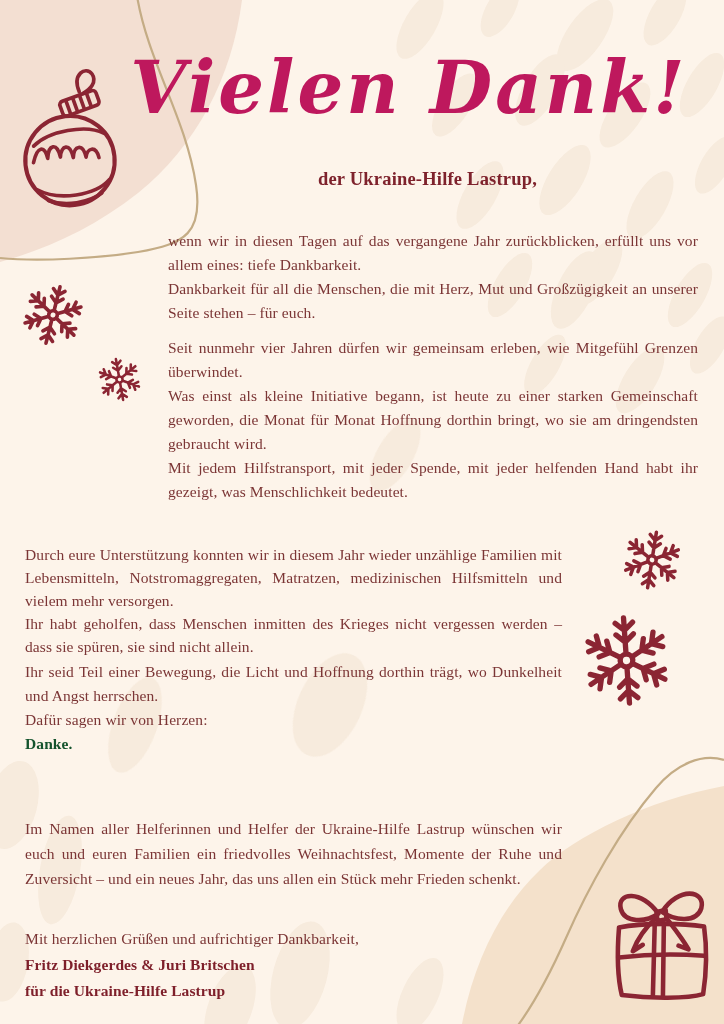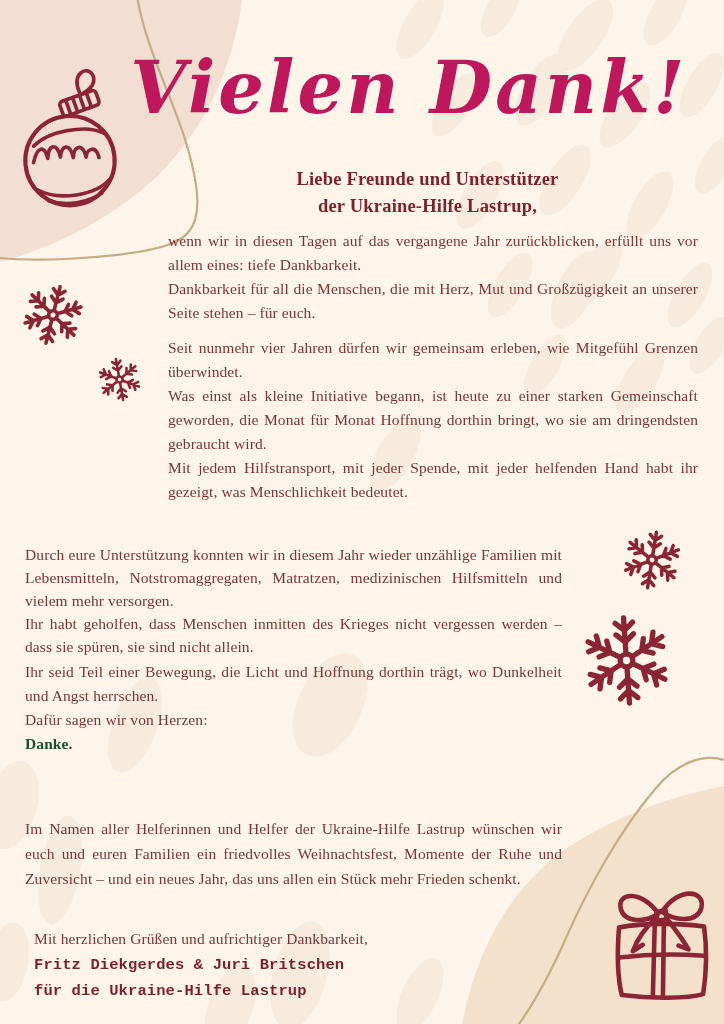--- a/index.html
+++ b/index.html
@@ -35,22 +35,22 @@
     font-size:15.5px;line-height:24px;
     letter-spacing:.1px;
   }
   .block p{margin:0;text-align:justify;}
   .indent{left:168px;width:530px;}
   .wide{left:25px;width:537px;}
   .b-support{line-height:23px;}
   .b-wishes{line-height:25px;}
   .bold-line{font-weight:700;color:#14532d;}
   .signature{line-height:26px;}
-  .signature p{text-align:left;margin-left:9px;}
-  .sig-strong{font-weight:700;color:#7e1f2a;font-family:Liberation Mono, monospace;}
+  .signature p{text-align:left;}
+  .sig-strong{font-weight:700;color:#7e1f2a;}
   svg .red{stroke:#8b2533;fill:none;stroke-linecap:round;stroke-linejoin:round;}
 </style>
 </head>
 <body>
 
 <div class="page">
 
   <svg class="bg-decor" width="724" height="1024" viewBox="0 0 724 1024">
     <defs>
       <symbol id="sf" viewBox="-50 -50 100 100">
@@ -154,21 +154,20 @@
       <path d="M70,58 C88,30 118,34 113,54 C108,70 84,68 70,58"></path>
       <path d="M63,65 C51,76 43,88 38,101 L49,94"></path>
       <path d="M75,65 C85,78 93,88 99,99 L88,95"></path>
       <path d="M64,58 L74,56 L75,66 L65,68 Z"></path>
     </g>
   </svg>
 
   <h1 class="title">Vielen Dank!</h1>
 
   <div class="salutation">
-    <div>Liebe Freunde und Unterstützer</div>
     <div>der Ukraine-Hilfe Lastrup,</div>
   </div>
 
   <div class="block indent" style="top:229px">
     <p>wenn wir in diesen Tagen auf das vergangene Jahr zurückblicken, erfüllt uns vor allem eines: tiefe Dankbarkeit.</p>
     <p>Dankbarkeit für all die Menschen, die mit Herz, Mut und Großzügigkeit an unserer Seite stehen – für euch.</p>
   </div>
 
   <div class="block indent" style="top:336px">
     <p>Seit nunmehr vier Jahren dürfen wir gemeinsam erleben, wie Mitgefühl Grenzen überwindet.</p>

